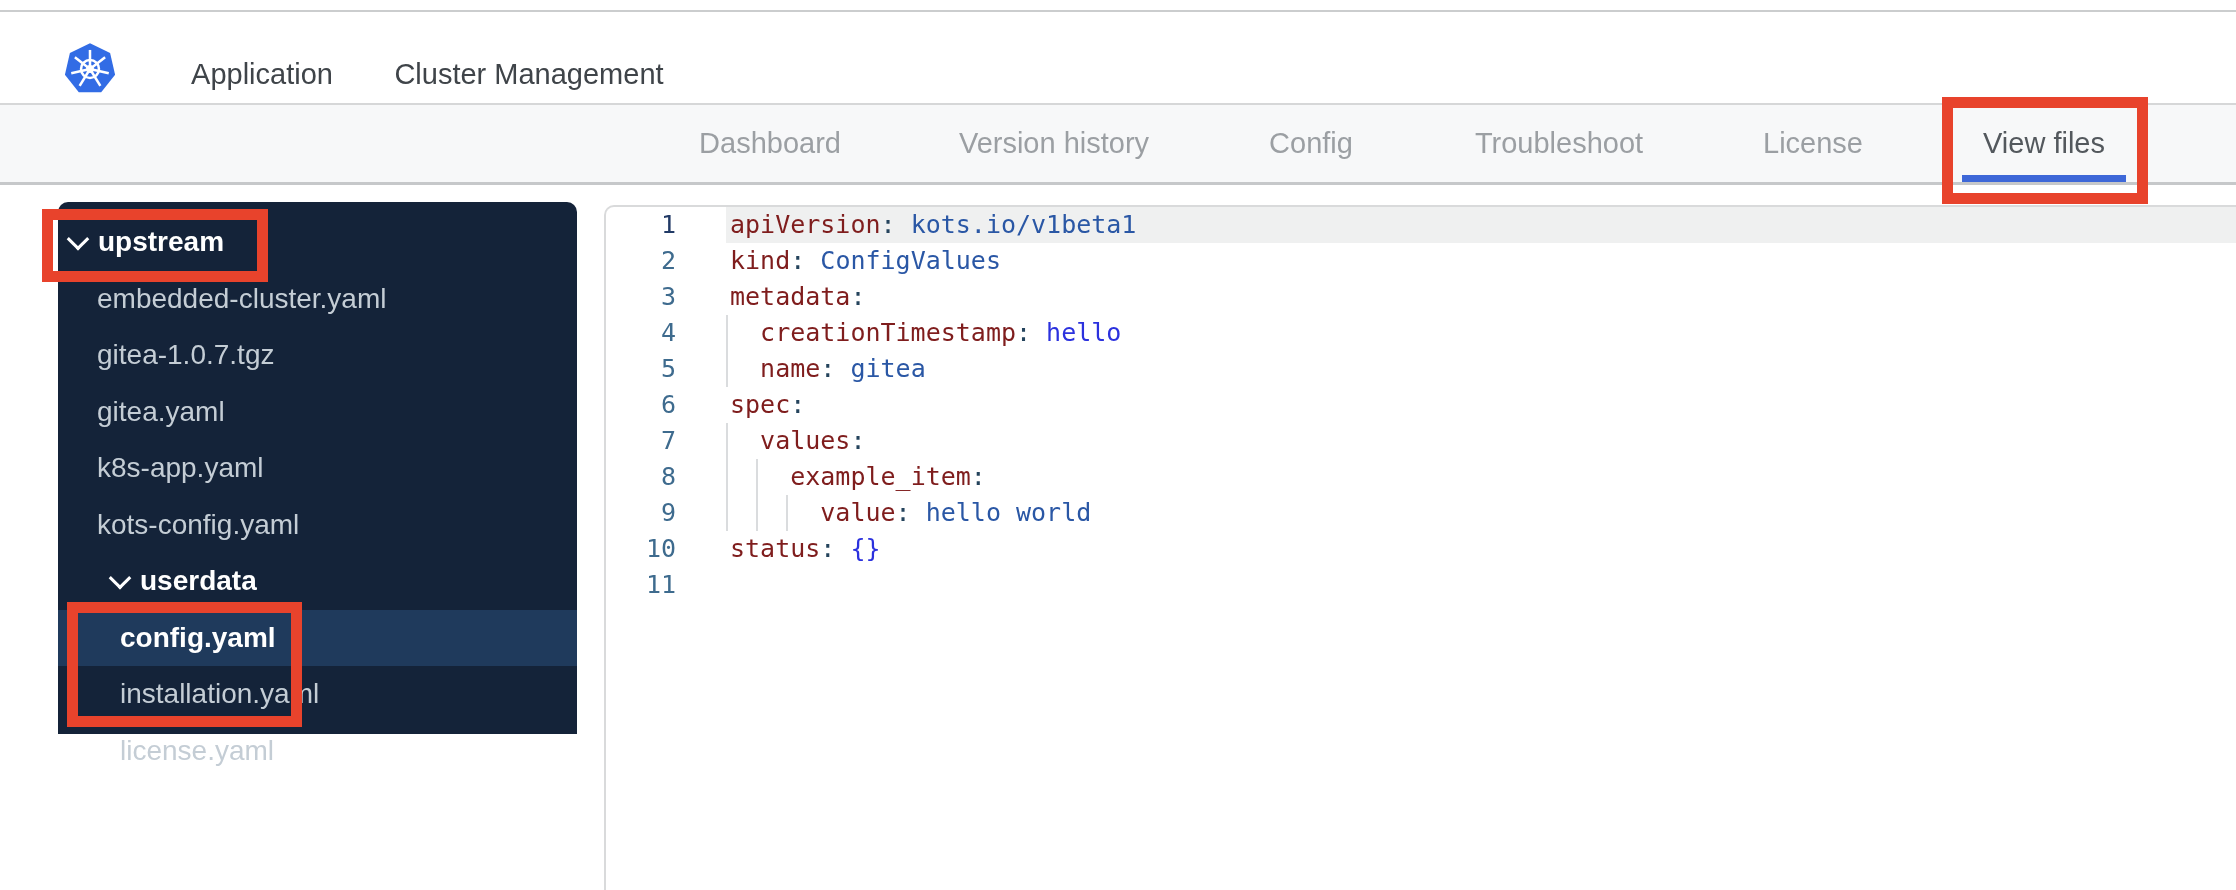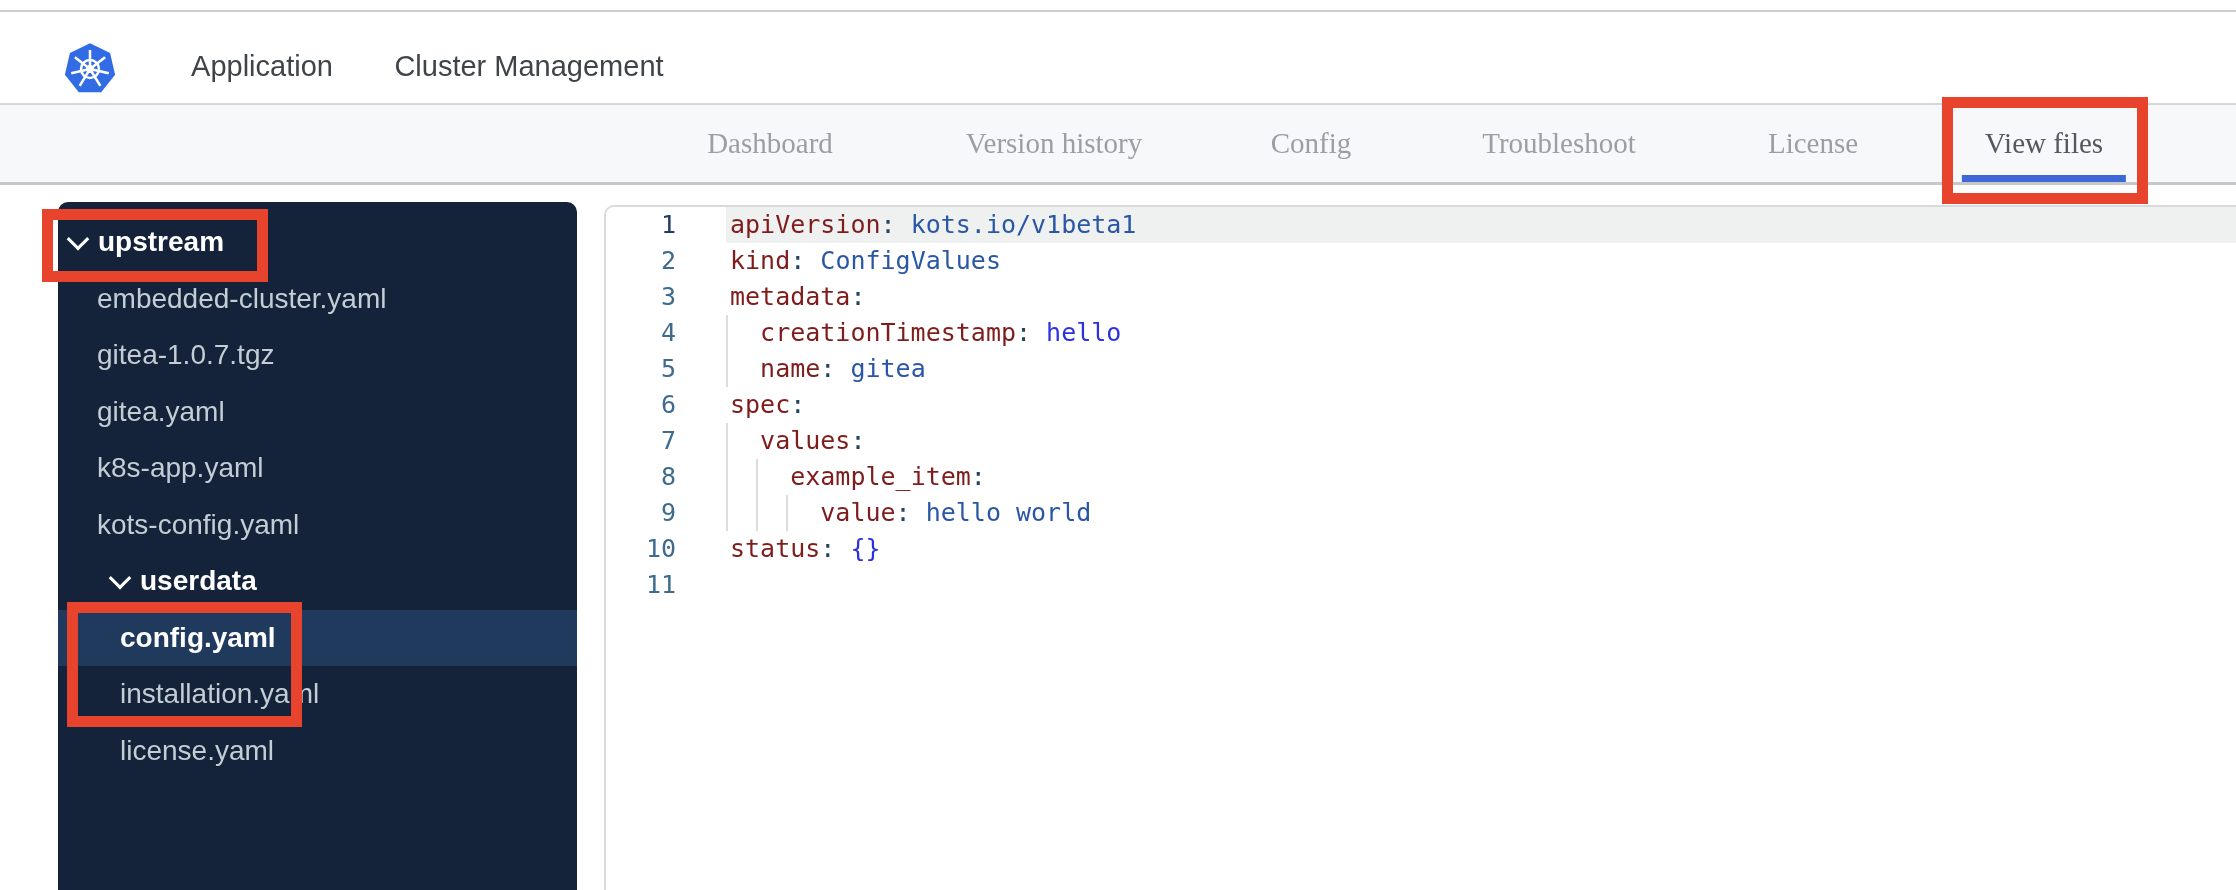--- a/index.html
+++ b/index.html
@@ -5,39 +5,39 @@
   html,body{margin:0;padding:0;background:#ffffff;}
   body{width:2236px;height:890px;position:relative;overflow:hidden;
        font-family:"Liberation Sans", sans-serif;-webkit-font-smoothing:antialiased;}
 
   
   .topline{position:absolute;left:0;top:10px;width:2236px;height:2px;background:#cbcdce;}
 
   
   .header{position:absolute;left:0;top:12px;width:2236px;height:91px;background:#ffffff;}
   .logo{position:absolute;left:62px;top:28px;width:56px;height:58px;}
-  .htab{position:absolute;top:8px;height:92px;transform:translateX(-50%);
+  .htab{position:absolute;top:16px;height:92px;transform:translateX(-50%);
         display:flex;align-items:center;justify-content:center;
         font-size:29px;color:#3f4449;cursor:pointer;text-align:center;}
   .htab .ul{position:absolute;left:50%;transform:translateX(-50%);bottom:-7px;height:7px;width:204px;
         background:#3e68d8;display:none;}
   .htab.active .ul{display:block;}
   .hborder{position:absolute;left:0;top:103px;width:2236px;height:2px;background:#d6d7d8;}
 
   
   .nav{position:absolute;left:0;top:105px;width:2236px;height:77px;background:#f7f8f9;
-       border-bottom:3px solid #c6c8ca;box-sizing:content-box;font-family:Liberation Serif, serif;}
+       border-bottom:3px solid #c6c8ca;box-sizing:content-box;}
   .nitem{position:absolute;top:0;height:77px;transform:translateX(-50%);
          display:flex;align-items:center;font-size:29px;color:#9b9fa3;cursor:pointer;}
   .nitem.active{color:#53585d;}
   .nitem.active .ul{position:absolute;left:50%;transform:translateX(-50%);bottom:0;
          height:7px;width:164px;background:#3e68d8;}
 
   
-  .sidebar{position:absolute;left:58px;top:202px;width:519px;height:688px;
+  .sidebar{position:absolute;left:58px;top:202px;width:519px;height:532px;
            background:#142339;border-radius:10px 10px 0 0;padding-top:12px;box-sizing:border-box;}
   .trow{height:56.5px;display:flex;align-items:center;font-size:28px;color:#c4cdd5;
         box-sizing:border-box;cursor:pointer;white-space:nowrap;}
   .trow.folder{color:#ffffff;font-weight:700;}
   .trow.selected{background:#1f3a5c;color:#ffffff;font-weight:700;}
   .pl-f0{padding-left:12px;}   
   .pl-d1{padding-left:39px;}   
   .pl-f1{padding-left:54px;}   
   .pl-d2{padding-left:62px;}   
   .chev{width:13px;height:13px;border-left:3px solid #ffffff;border-bottom:3px solid #ffffff;

